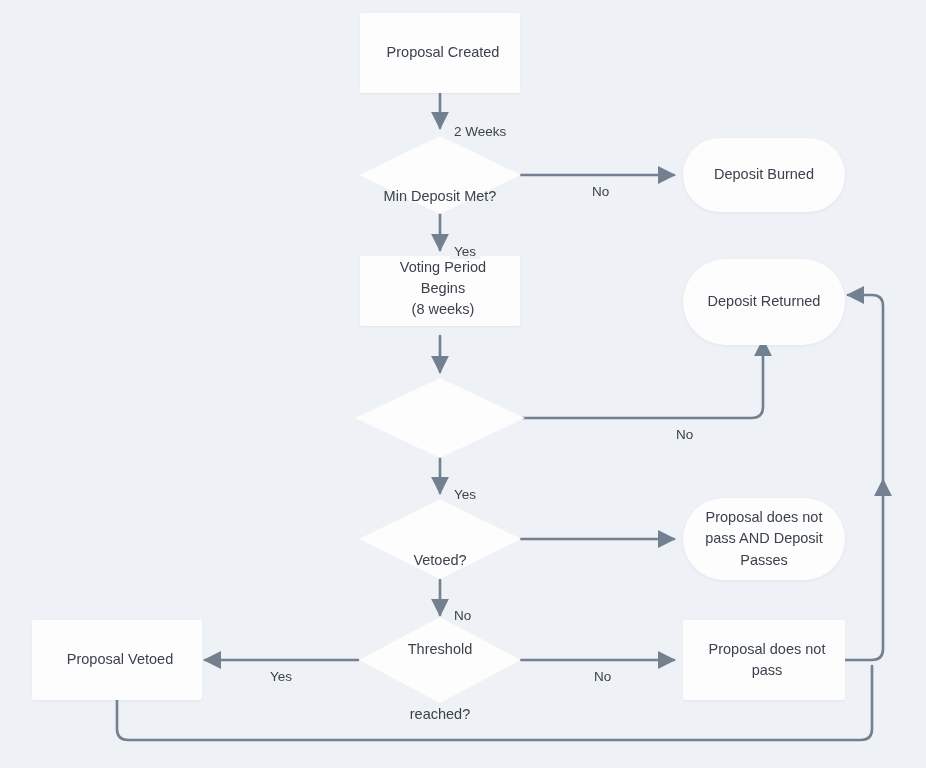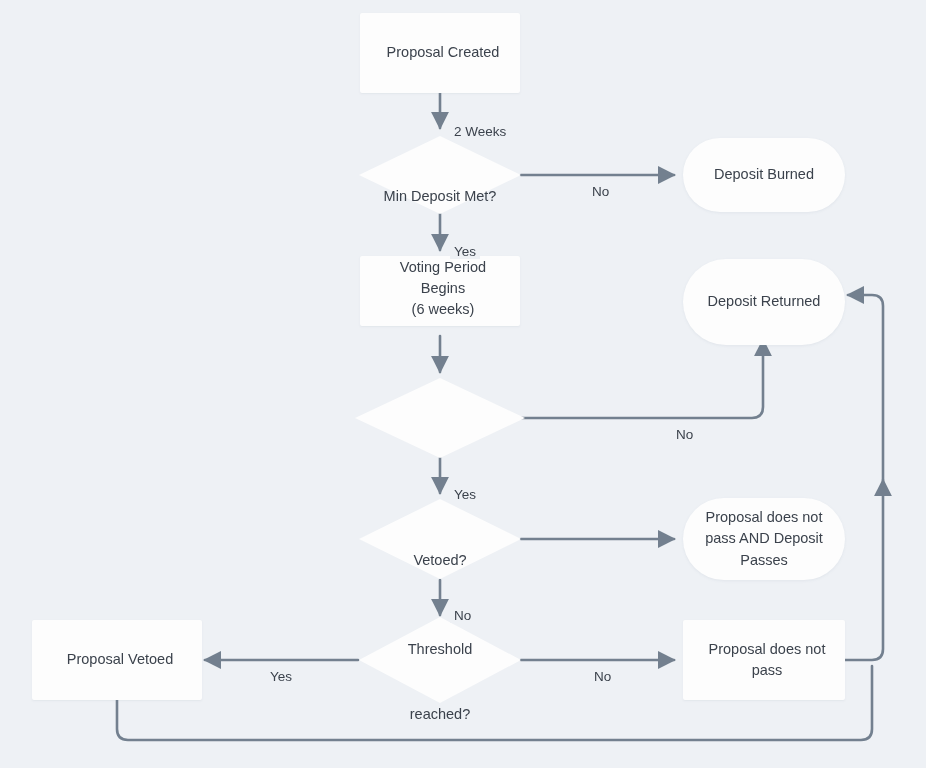--- a/index.html
+++ b/index.html
@@ -125,21 +125,21 @@
     <span class="diamond-shape"></span>
     <span class="diamond-label">Min Deposit Met?</span>
   </div>
 
   <div class="node rounded" style="left:683px; top:138px; width:162px; height:74px;">
     <span>Deposit Burned</span>
   </div>
 
   <div class="node rect" style="left:360px; top:256px; width:160px; height:70px; flex-direction:column;justify-content:flex-end;">
     <span>Voting Period Begins</span>
-    <span>(6 weeks)</span>
+    <span>(8 weeks)</span>
   </div>
 
   <div class="node diamond" style="left:355px; top:378px; width:170px; height:80px;">
     <span class="diamond-shape"></span>
   </div>
 
   <div class="node rounded" style="left:683px; top:259px; width:162px; height:86px;">
     <span>Deposit Returned</span>
   </div>
 

